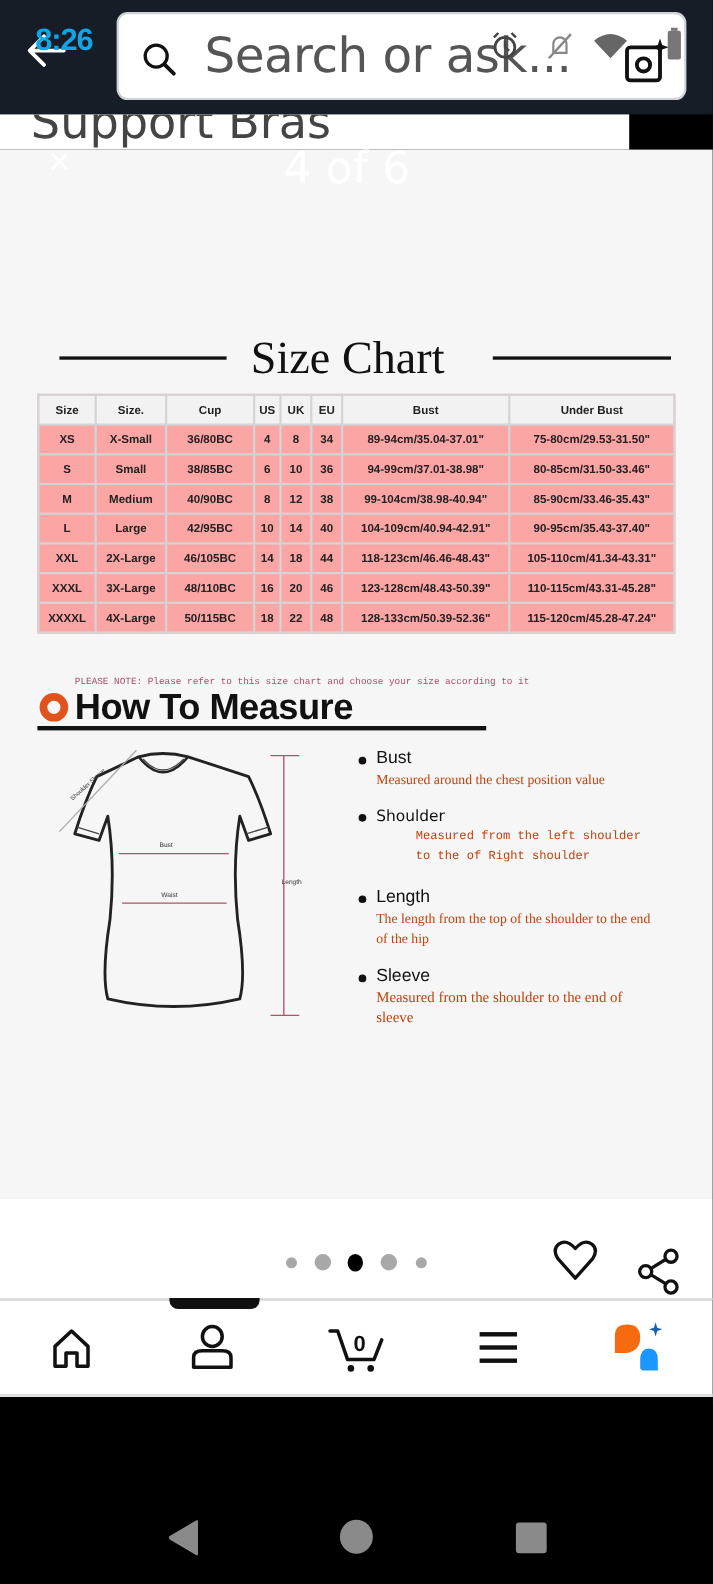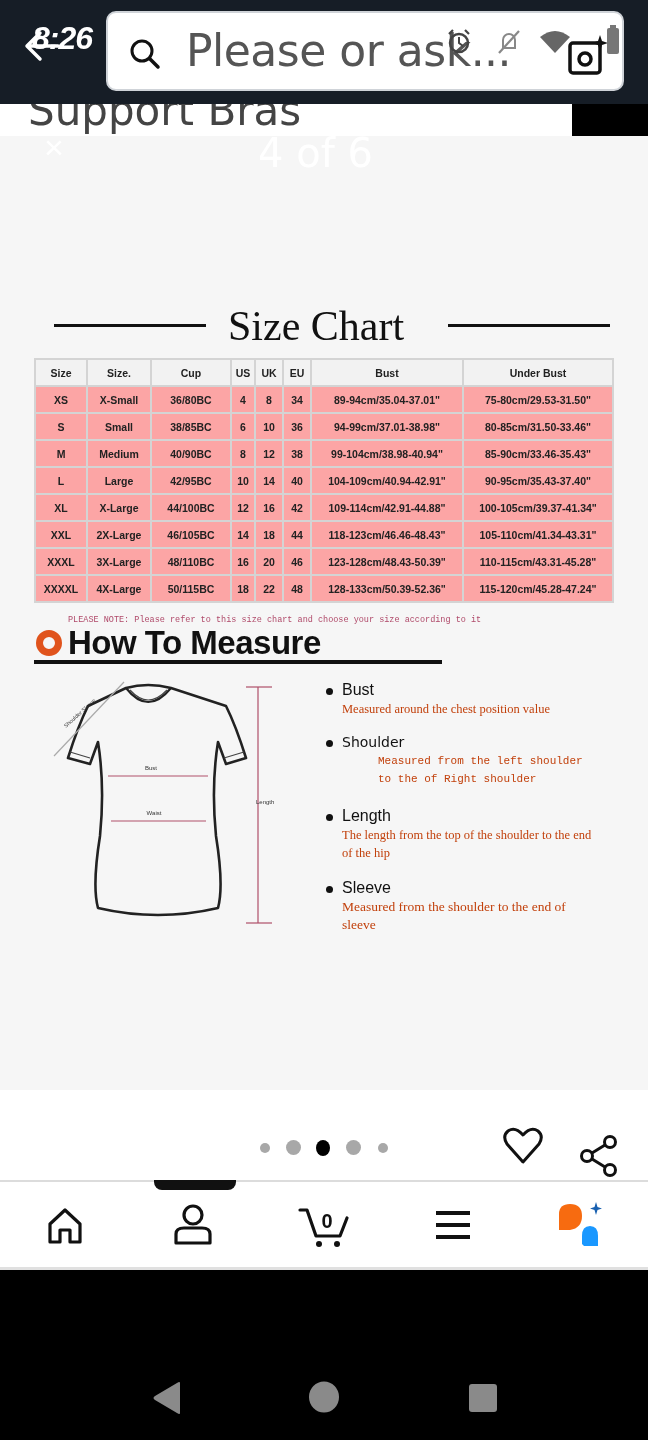--- a/index.html
+++ b/index.html
@@ -2,21 +2,21 @@
 <html><head>
 <meta charset="utf-8">
 <style>
   * { box-sizing: border-box; margin: 0; padding: 0; }
   html, body { width: 648px; height: 1440px; overflow: hidden; background: #000; }
   body { position: relative; font-family: "Liberation Sans", sans-serif; color: #111; }
 
   
   .topbar { position: absolute; left: 0; top: 0; width: 648px; height: 104px; background: #161d26; }
   .back-btn { position: absolute; left: 20px; top: 24px; width: 44px; height: 44px; color: #fff; }
-  .status-time { position: absolute; left: 32px; top: 20px; font-size: 32px; font-weight: bold; color: #ffffff; letter-spacing: -1px; font-style: italic; }
+  .status-time { position: absolute; left: 32px; top: 20px; font-size: 28px; font-weight: bold; color: #0ea5e9; letter-spacing: -1px; }
   .search-box { position: absolute; left: 106px; top: 11px; width: 518px; height: 80px; background: #fff; border-radius: 10px; border: 2px solid #cfd3d8; }
   .search-icon { position: absolute; left: 20px; top: 24px; width: 34px; height: 34px; }
   .search-text { position: absolute; left: 78px; top: 12px; font-size: 44px; color: #555; font-family: "DejaVu Sans", sans-serif; letter-spacing: -0.5px; }
   .status-icons { position: absolute; top: 18px; height: 30px; }
   .camera-icon { position: absolute; left: 458px; top: 20px; width: 42px; height: 44px; }
 
   
   .title-strip { position: absolute; left: 0; top: 104px; width: 572px; height: 32px; background: #fff; overflow: hidden; }
   .title-strip span { position: absolute; left: 28px; top: -18px; font-size: 42px; color: #444; font-family: "DejaVu Sans", sans-serif; }
 
@@ -73,21 +73,21 @@
       <path d="M38 22 H8 M20 9 L7 22 L20 35" stroke="#fff" stroke-width="3.5" fill="none" stroke-linecap="round" stroke-linejoin="round"></path>
     </svg>
   </div>
   <div class="status-time">8:26</div>
 
   <div class="search-box">
     <svg class="search-icon" viewBox="0 0 34 34">
       <circle cx="14" cy="14" r="10" stroke="#111" stroke-width="3" fill="none"></circle>
       <line x1="21.5" y1="21.5" x2="30" y2="30" stroke="#111" stroke-width="3.5" stroke-linecap="round"></line>
     </svg>
-    <span class="search-text">Please or ask...</span>
+    <span class="search-text">Search or ask...</span>
 
     <svg class="status-icons" style="left:336px;top:14px;" width="30" height="30" viewBox="0 0 30 30">
       <circle cx="15" cy="16" r="9" stroke="#444" stroke-width="2.5" fill="none"></circle>
       <path d="M15 10 V16 L19 19" stroke="#444" stroke-width="2" fill="none"></path>
       <path d="M5 7 L9 3 M25 7 L21 3" stroke="#444" stroke-width="2.2"></path>
     </svg>
     <svg class="status-icons" style="left:388px;top:14px;" width="26" height="28" viewBox="0 0 26 28">
       <path d="M7 20 V12 a6 6 0 0 1 12 0 V20 Z" stroke="#888" stroke-width="2" fill="none"></path>
       <line x1="3" y1="25" x2="23" y2="3" stroke="#888" stroke-width="2.2"></line>
     </svg>
@@ -166,30 +166,20 @@
       </tr>
       <tr>
         <td>L</td>
           <td>Large</td>
           <td>42/95BC</td>
           <td>10</td>
           <td>14</td>
           <td>40</td>
           <td>104-109cm/40.94-42.91"</td>
           <td>90-95cm/35.43-37.40"</td>
-      </tr>
-      <tr>
-        <td>XL</td>
-          <td>X-Large</td>
-          <td>44/100BC</td>
-          <td>12</td>
-          <td>16</td>
-          <td>42</td>
-          <td>109-114cm/42.91-44.88"</td>
-          <td>100-105cm/39.37-41.34"</td>
       </tr>
       <tr>
         <td>XXL</td>
           <td>2X-Large</td>
           <td>46/105BC</td>
           <td>14</td>
           <td>18</td>
           <td>44</td>
           <td>118-123cm/46.46-48.43"</td>
           <td>105-110cm/41.34-43.31"</td>

